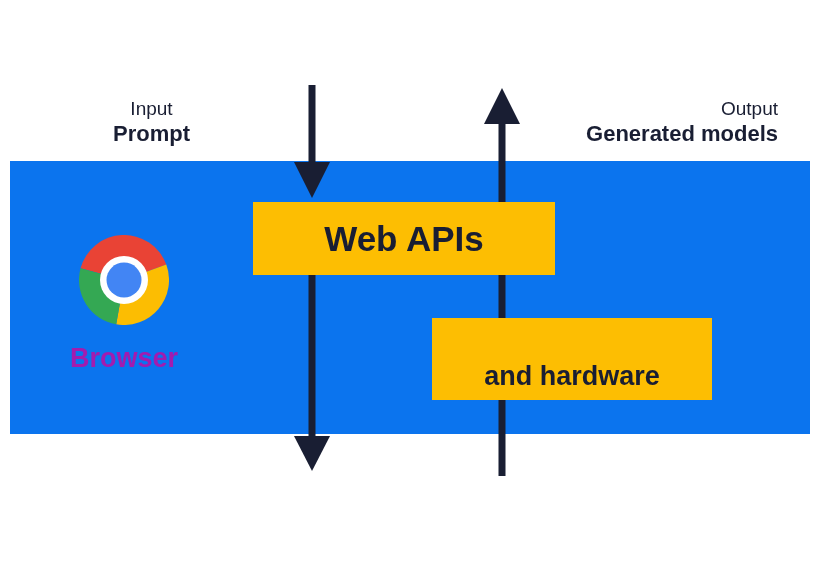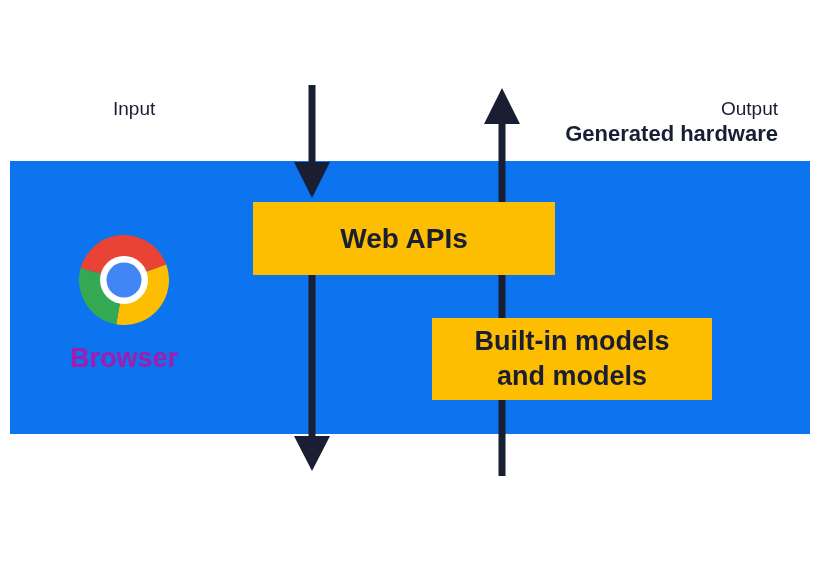--- a/index.html
+++ b/index.html
@@ -31,45 +31,46 @@
   .arrow-layer{position:absolute;left:0;top:0;width:820px;height:566px;}
 
   .yellow-box{
     position:absolute;
     background:var(--box_yellow,#FDBE02);
     display:flex;align-items:center;justify-content:center;
     text-align:center;
     color:var(--ink,#191E33);
     font-weight:700;
   }
-  .web-apis-box{left:253px;top:202px;width:302px;height:73px;font-size:28px;}
+  .web-apis-box{left:253px;top:202px;width:302px;height:73px;font-size:35px;}
   .builtin-box{left:432px;top:318px;width:280px;height:82px;font-size:27px;line-height:35px;}
 
   .chrome-logo{position:absolute;left:79px;top:235px;width:90px;height:90px;}
   .browser-label{
     position:absolute;left:44px;top:343px;width:160px;
     text-align:center;color:#a21caf;font-weight:700;font-size:27px;
   }
 </style>
 </head>
 <body>
 
 <div class="stage">
 
 
   <div class="bar middle-section"></div>
 
 
   <div class="io-label io-input">
     <div class="io-title">Input</div>
+    <div class="io-value">Prompt</div>
   </div>
 
   <div class="io-label io-output">
     <div class="io-title">Output</div>
-    <div class="io-value">Generated hardware</div>
+    <div class="io-value">Generated models</div>
   </div>
 
   <svg class="arrow-layer" viewBox="0 0 820 566" aria-hidden="true">
 
     <g fill="#191E33">
       <rect x="308.5" y="85" width="7" height="81"></rect>
       <polygon points="294,162 330,162 312,198"></polygon>
       <rect x="308.5" y="275" width="7" height="165"></rect>
       <polygon points="294,436 330,436 312,471"></polygon>
     </g>
@@ -79,22 +80,22 @@
       <polygon points="484,124 520,124 502,88"></polygon>
     </g>
   </svg>
 
   <div class="yellow-box web-apis-box">
     <span>Web APIs</span>
   </div>
 
   <div class="yellow-box builtin-box">
     <span>
-      <span>Built-in models</span><br>
-      <span>and models</span>
+      <br>
+      <span>and hardware</span>
     </span>
   </div>
 
   <svg class="chrome-logo" viewBox="0 0 90 90" aria-hidden="true">
     <path d="M45,45 L1.53,33.35 A45,45 0 0 1 87.29,29.61 Z" fill="#E94335"></path>
     <path d="M45,45 L87.29,29.61 A45,45 0 0 1 37.19,89.32 Z" fill="#FCBD02"></path>
     <path d="M45,45 L37.19,89.32 A45,45 0 0 1 1.53,33.35 Z" fill="#34A853"></path>
     <circle cx="45" cy="45" r="24" fill="#ffffff"></circle>
     <circle cx="45" cy="45" r="17.5" fill="#4285F4"></circle>
   </svg>

